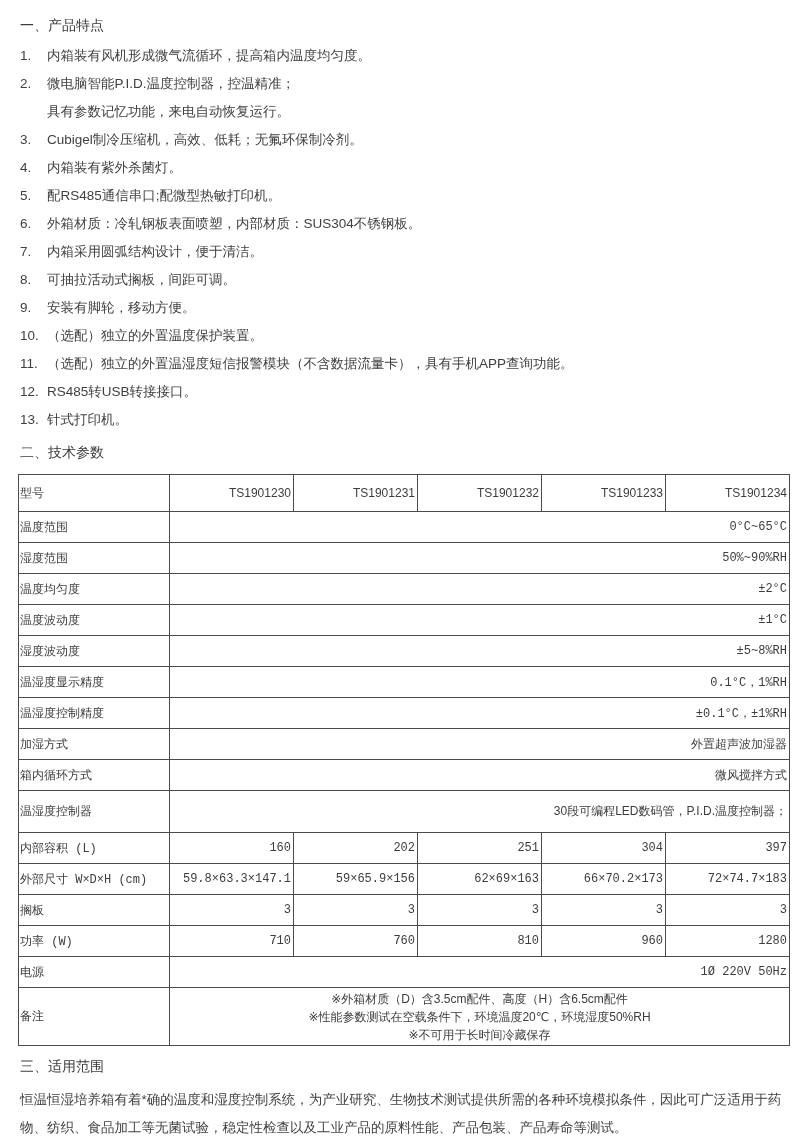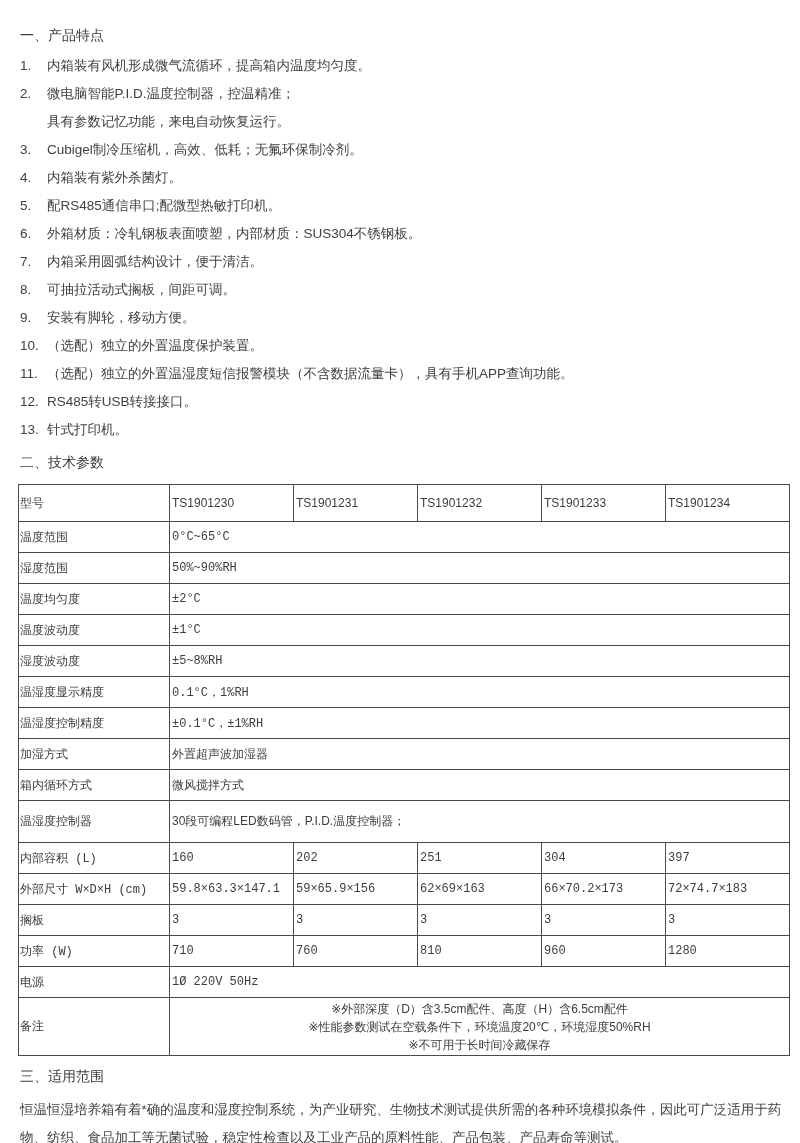--- a/index.html
+++ b/index.html
@@ -16,21 +16,21 @@
   .doc {
     width: 800px;
     box-sizing: border-box;
     padding: 12px 8px 30px 20px;
     overflow: hidden;
   }
   .sec-title {
     font-size: 14px;
     font-weight: normal;
     color: #3b3b3b;
-    margin: 14px 0 13px 0;
+    margin: 4px 0 13px 0;
     line-height: 18px;
   }
   .sec-title.mt {
     margin-top: 12px;
     margin-bottom: 10px;
     font-family: Liberation Mono, monospace;
   }
   
   .feature-list { margin: 0 0 14px 0; }
   .li-row {
@@ -59,21 +59,21 @@
     border: 1.5px solid #4a4a4a;
     padding: 1px 2px;
     overflow: hidden;
     white-space: nowrap;
   }
   table.spec td.lbl {
     text-align: left;
     padding-left: 1px;
   }
   table.spec td.val {
-    text-align: left;
+    text-align: right;
   }
   tr.r-hdr  { height: 37px; }
   tr.r-std  { height: 31px; font-family: Liberation Mono, monospace; }
   tr.r-tall { height: 42px; margin-left: 32px; }
   tr.r-note { height: 58px; }
   td.note-cell { white-space: normal; }
   .note-line {
     text-align: center;
     line-height: 18px;
   }
@@ -245,21 +245,21 @@
         <td class="val">960</td>
         <td class="val">1280</td>
       </tr>
       <tr class="r-std">
         <td class="lbl">电源</td>
         <td class="val" colspan="5">1Ø 220V 50Hz</td>
       </tr>
       <tr class="r-note">
         <td class="lbl">备注</td>
         <td class="note-cell" colspan="5">
-          <div class="note-line">※外部深度（D）含3.5cm配件、高度（H）含6.5cm配件</div>
+          <div class="note-line">※外箱材质（D）含3.5cm配件、高度（H）含6.5cm配件</div>
           <div class="note-line">※性能参数测试在空载条件下，环境温度20℃，环境湿度50%RH</div>
           <div class="note-line">※不可用于长时间冷藏保存</div>
         </td>
       </tr>
     </tbody>
   </table>
 
   <h3 class="sec-title mt">三、适用范围</h3>
 
   <p class="scope-para">恒温恒湿培养箱有着*确的温度和湿度控制系统，为产业研究、生物技术测试提供所需的各种环境模拟条件，因此可广泛适用于药物、纺织、食品加工等无菌试验，稳定性检查以及工业产品的原料性能、产品包装、产品寿命等测试。</p>

